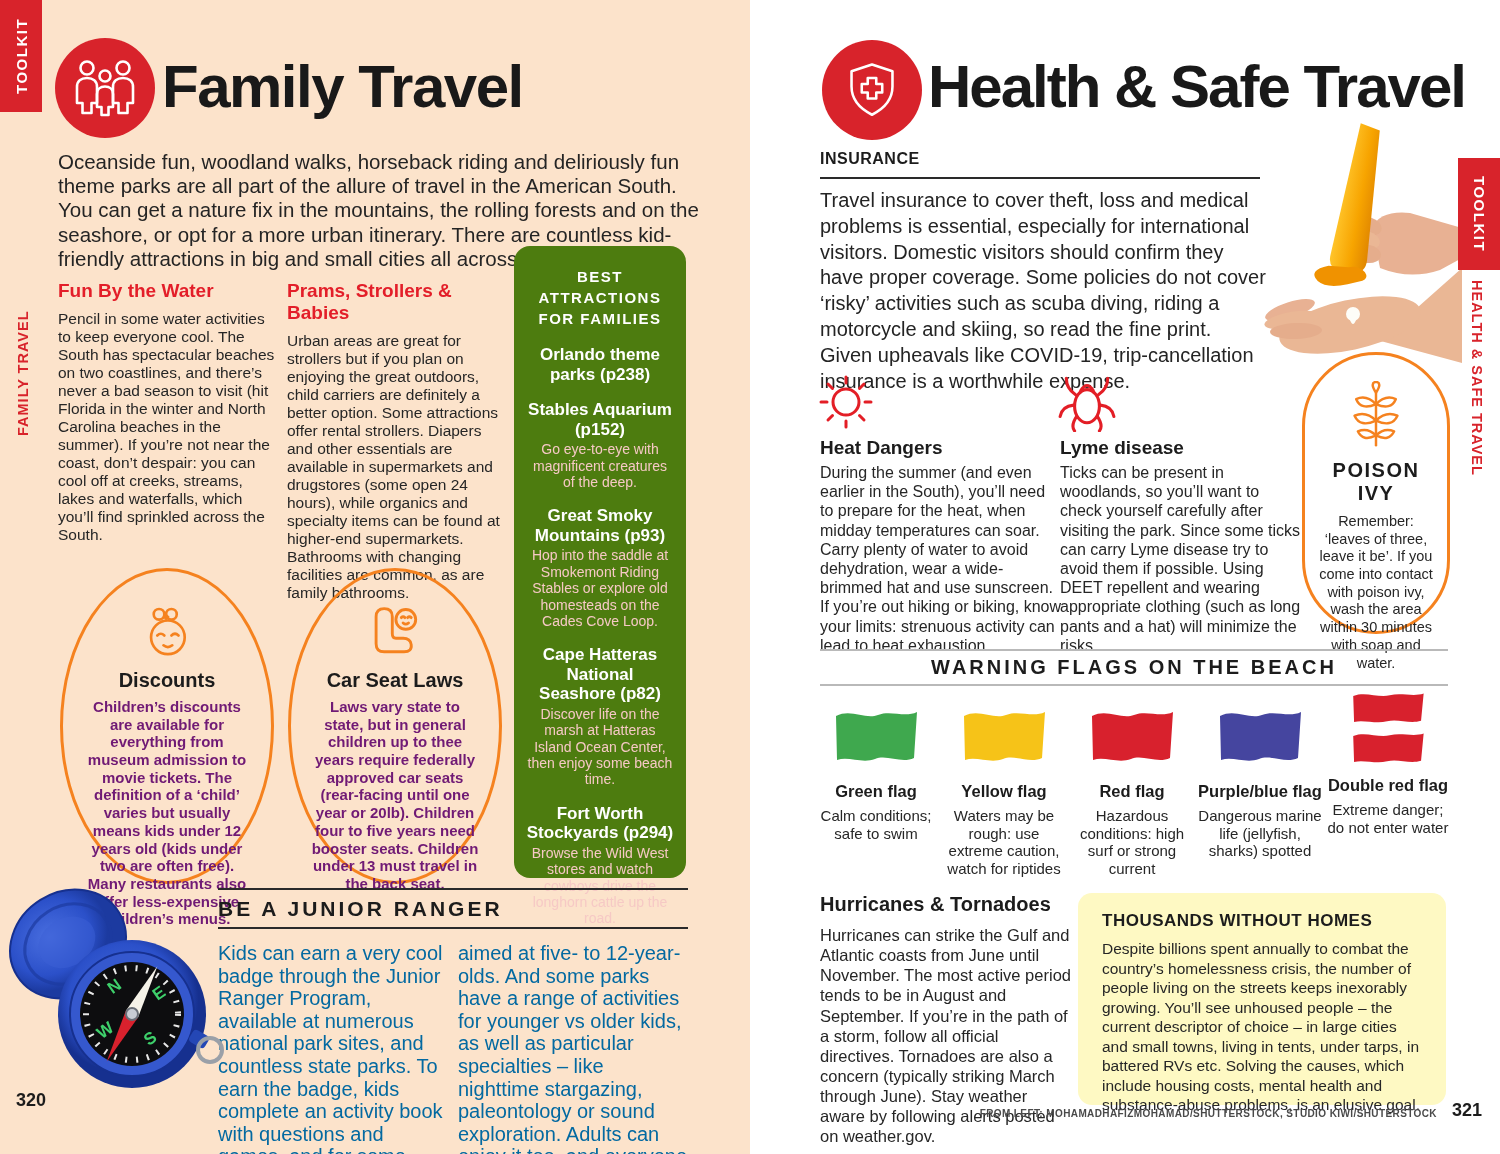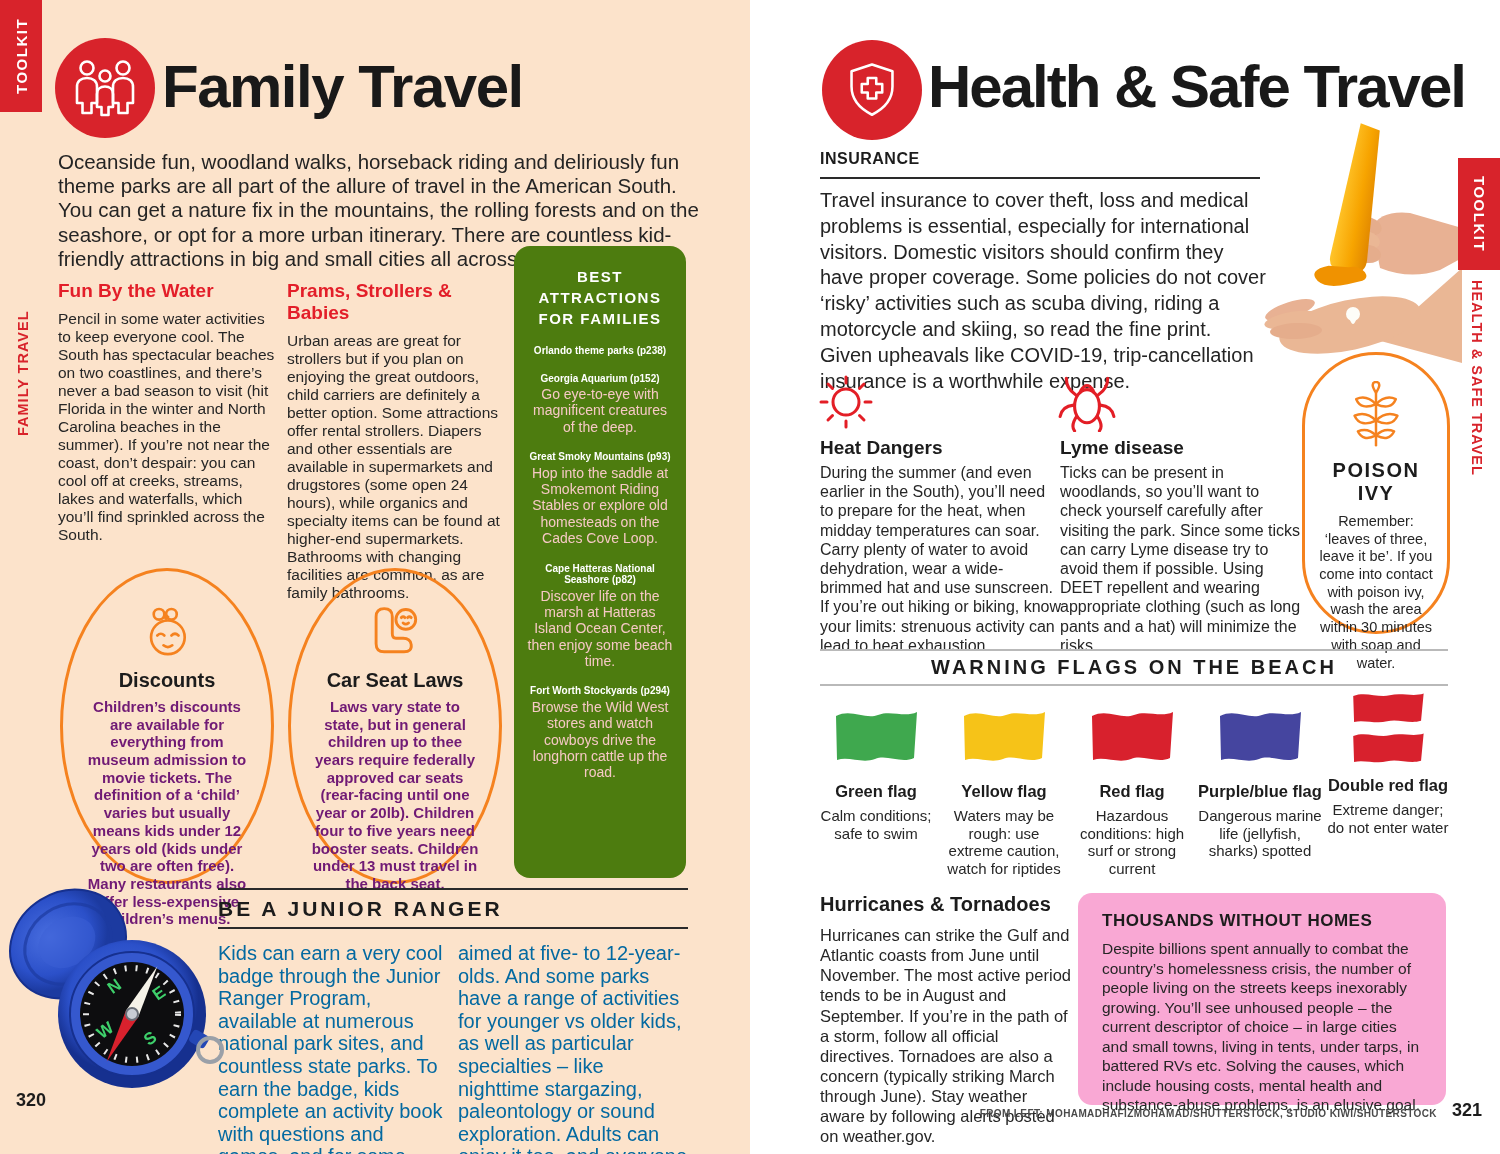--- a/index.html
+++ b/index.html
@@ -23,21 +23,21 @@
     display:flex;align-items:center;justify-content:center;}
   .page-title{font-size:60px;font-weight:600;letter-spacing:-1.5px;color:#191919;white-space:nowrap;}
   .intro{font-size:20.5px;line-height:1.18;color:#242424;}
   
   .col-head{font-size:19px;font-weight:bold;color:#e31e29;margin-bottom:8px;}
   .col-body{font-size:15.5px;line-height:1.16;color:#262626;}
   
   .best-box{background:#4d7c0f;border-radius:16px;color:#fff;text-align:center;
     padding:20px 12px;box-sizing:border-box;}
   .best-head{font-size:15px;font-weight:bold;letter-spacing:1.5px;line-height:1.4;margin-bottom:12px;}
-  .best-title{font-size:10px;font-weight:bold;line-height:1.15;margin-top:16px;}
+  .best-title{font-size:17px;font-weight:bold;line-height:1.15;margin-top:16px;}
   .best-body{font-size:14px;line-height:1.17;color:#f6c9c5;margin-top:2px;}
   
   .oval{border:3px solid #f5821f;border-radius:50%;box-sizing:border-box;text-align:center;
     padding:34px 20px 0 20px;background:transparent;}
   .oval-head{font-size:20px;font-weight:bold;color:#1c1c1c;margin-top:6px;}
   .oval-body{font-size:15px;line-height:1.18;margin-top:6px;color:#701a75;font-weight:bold;}
   
   .rule-dark{background:#2a2a2a;height:1.5px;}
   .jr-head{font-size:21px;font-weight:bold;letter-spacing:3px;color:#1c1c1c;}
   .jr-body{font-size:20px;line-height:1.13;color:#0369a1;}
@@ -48,21 +48,21 @@
   .sec-body{font-size:16px;line-height:1.2;color:#262626;}
   .capsule{border:3px solid #f5821f;border-radius:80px;box-sizing:border-box;text-align:center;
     padding:26px 14px 0 14px;}
   .capsule-head{font-size:20px;font-weight:bold;letter-spacing:1.5px;color:#1c1c1c;margin-top:8px;}
   .capsule-body{font-size:14.5px;line-height:1.22;margin-top:8px;color:#262626;}
   .rule-gray{background:#b9b9b9;height:1.5px;}
   .flags-head{font-size:20px;font-weight:bold;letter-spacing:3px;color:#1c1c1c;text-align:center;}
   .flag-col{width:128px;text-align:center;}
   .flag-label{font-size:16.5px;font-weight:bold;color:#1c1c1c;margin-top:8px;}
   .flag-desc{font-size:15px;line-height:1.18;margin-top:6px;color:#262626;}
-  .homes-box{background:#f9a8d4;border-radius:14px;box-sizing:border-box;padding:18px 24px;}
+  .homes-box{background:#fef9c3;border-radius:14px;box-sizing:border-box;padding:18px 24px;}
   .homes-head{font-size:17px;font-weight:bold;letter-spacing:0.5px;color:#1c1c1c;}
   .homes-body{font-size:15.5px;line-height:1.26;margin-top:8px;color:#262626;}
   .credit{font-size:10px;font-weight:bold;letter-spacing:0.4px;color:#4a4a4a;text-align:right;}
   .pagenum{font-size:18px;font-weight:bold;color:#1c1c1c;}
 </style>
 </head>
 <body>
 
 <div id="canvas">
 
@@ -96,21 +96,21 @@
     <div class="col-body">Pencil in some water activities to keep everyone cool. The South has spectacular beaches on two coastlines, and there’s never a bad season to visit (hit Florida in the winter and North Carolina beaches in the summer). If you’re not near the coast, don’t despair: you can cool off at creeks, streams, lakes and waterfalls, which you’ll find sprinkled across the South.</div>
   </div>
   <div class="abs" style="left:287px;top:280px;width:218px;">
     <div class="col-head">Prams, Strollers &amp; Babies</div>
     <div class="col-body">Urban areas are great for strollers but if you plan on enjoying the great outdoors, child carriers are definitely a better option. Some attractions offer rental strollers. Diapers and other essentials are available in supermarkets and drugstores (some open 24 hours), while organics and specialty items can be found at higher-end supermarkets. Bathrooms with changing facilities are common, as are family bathrooms.</div>
   </div>
 
   <div class="abs best-box" style="left:514px;top:246px;width:172px;height:632px;">
     <div class="best-head">BEST ATTRACTIONS FOR FAMILIES</div>
     <div class="best-title">Orlando theme parks (p238)</div>
-    <div class="best-title">Georgia Aquarium (p152)</div>
+    <div class="best-title">Stables Aquarium (p152)</div>
     <div class="best-body">Go eye-to-eye with magnificent creatures of the deep.</div>
     <div class="best-title">Great Smoky Mountains (p93)</div>
     <div class="best-body">Hop into the saddle at Smokemont Riding Stables or explore old homesteads on the Cades Cove Loop.</div>
     <div class="best-title">Cape Hatteras National Seashore (p82)</div>
     <div class="best-body">Discover life on the marsh at Hatteras Island Ocean Center, then enjoy some beach time.</div>
     <div class="best-title">Fort Worth Stockyards (p294)</div>
     <div class="best-body">Browse the Wild West stores and watch cowboys drive the longhorn cattle up the road.</div>
   </div>
 
   <div class="abs oval" style="left:60px;top:568px;width:214px;height:316px;">

